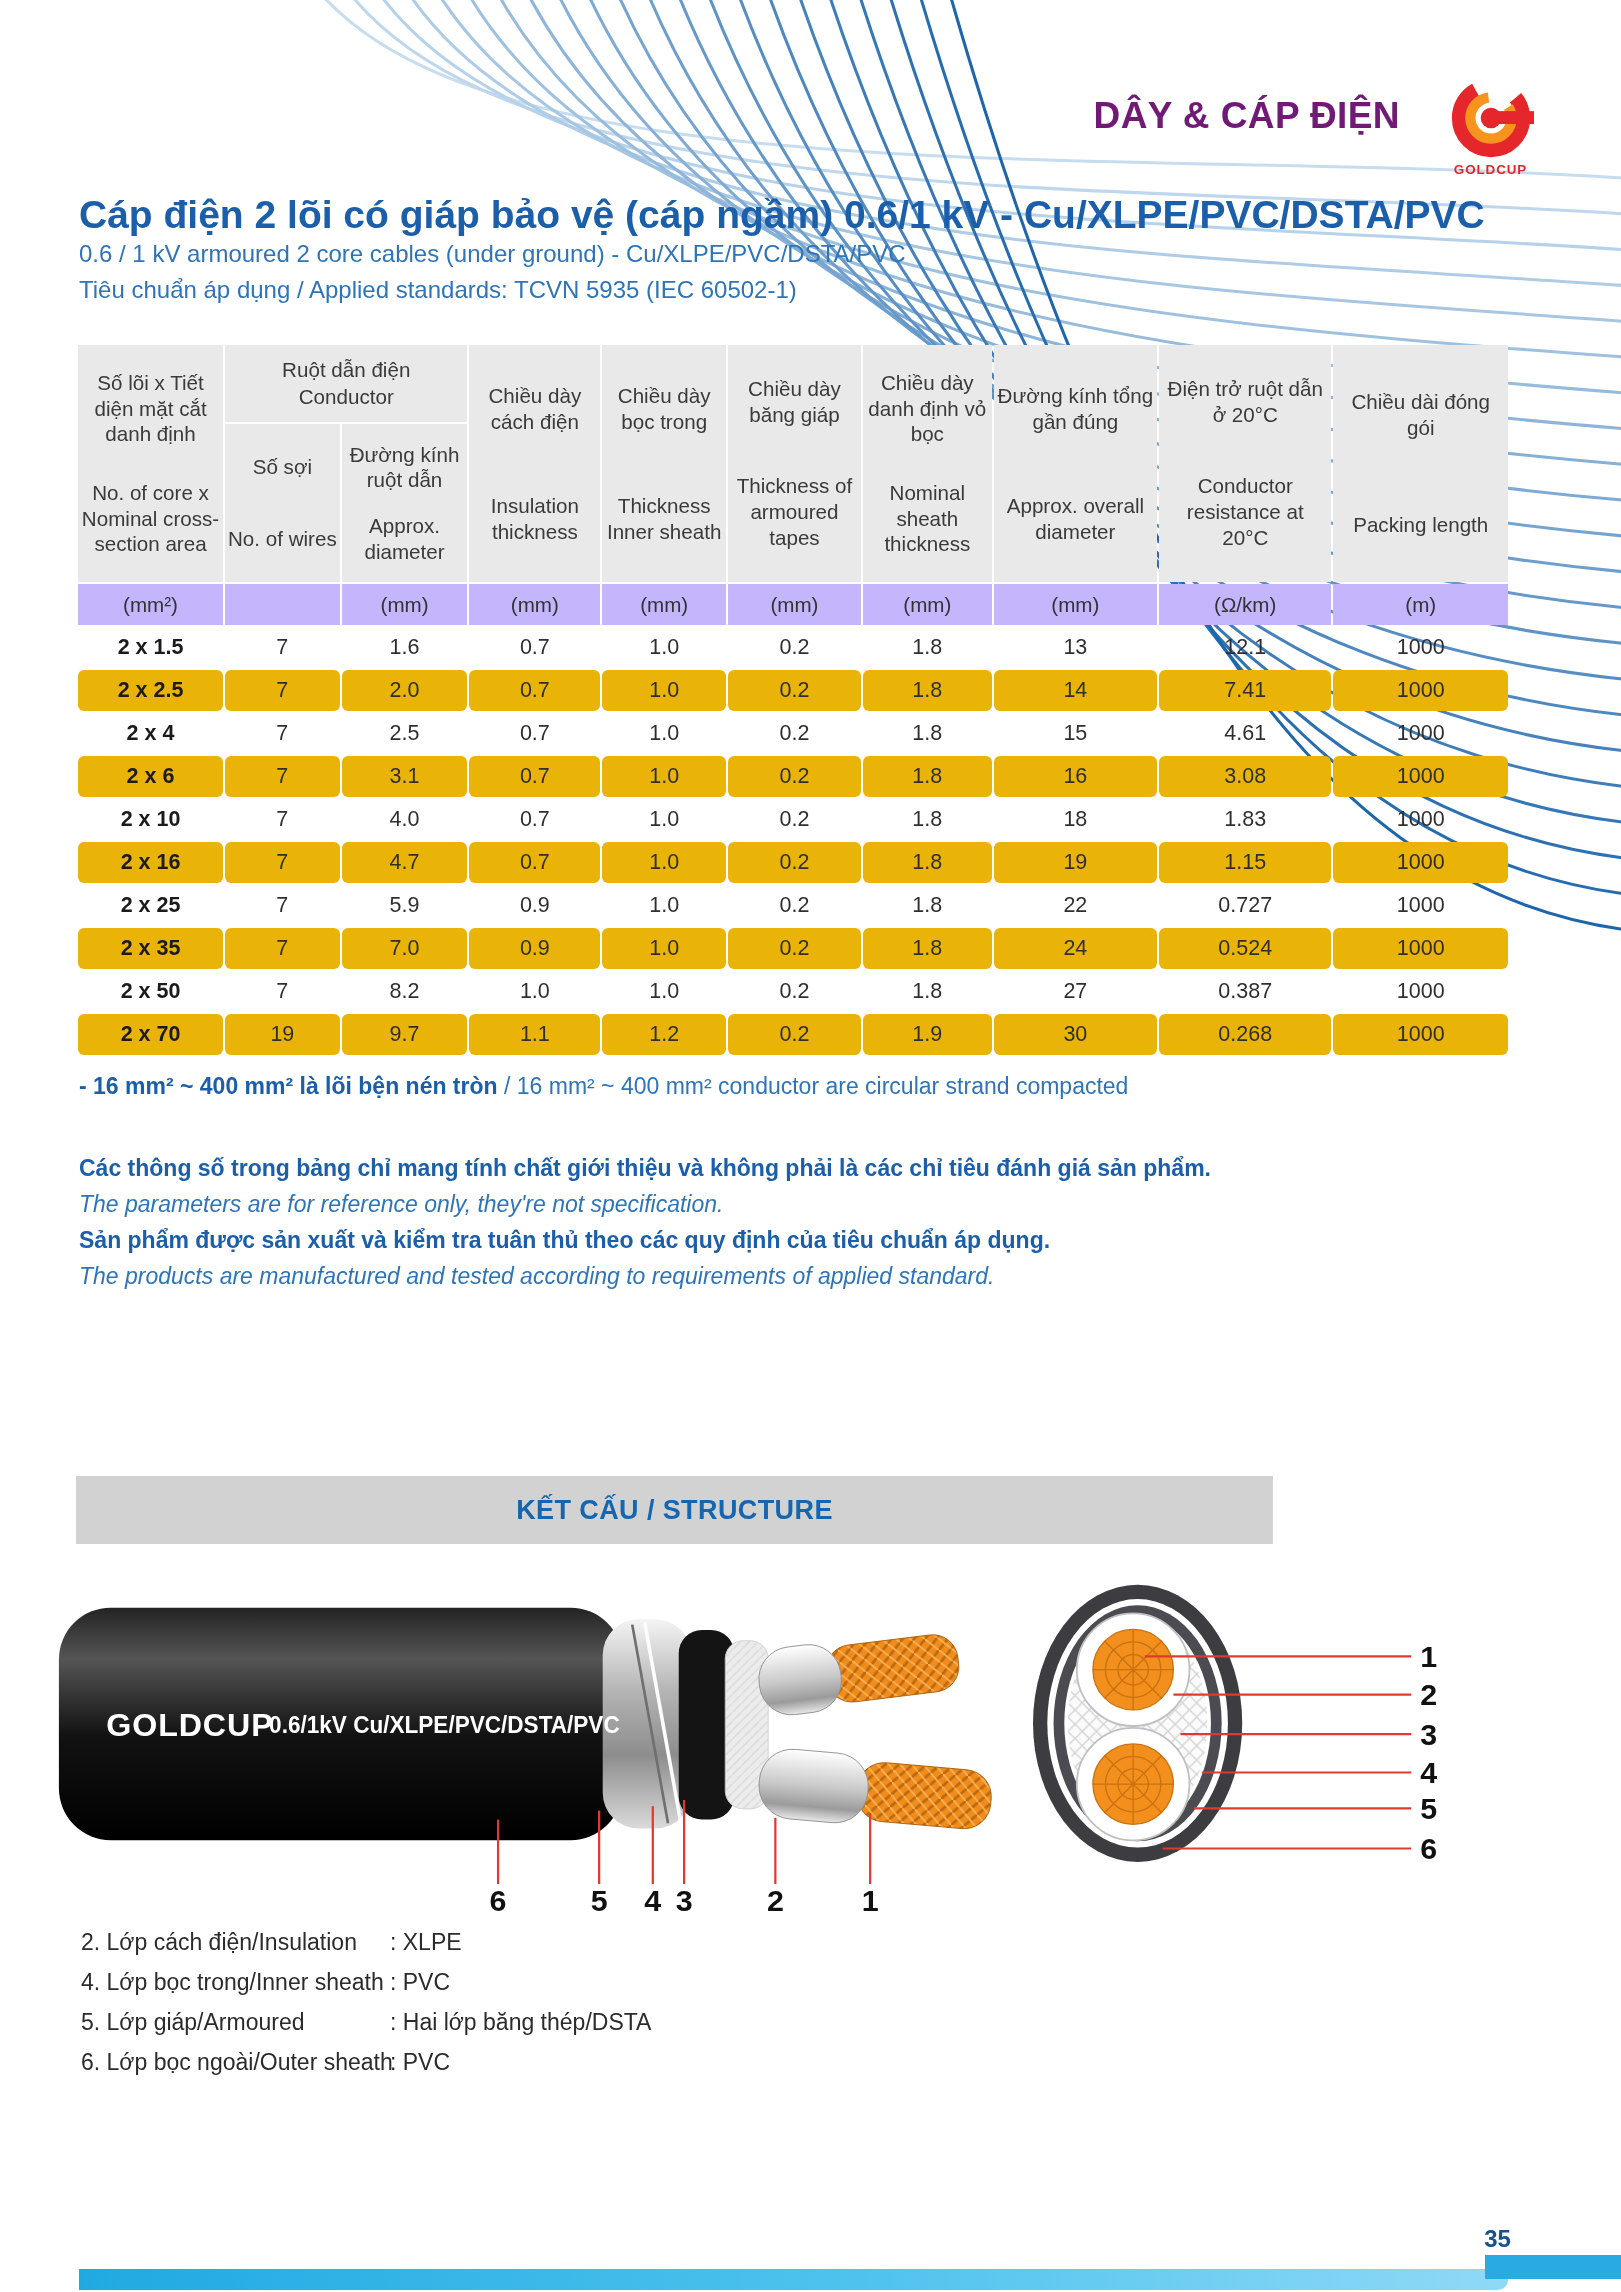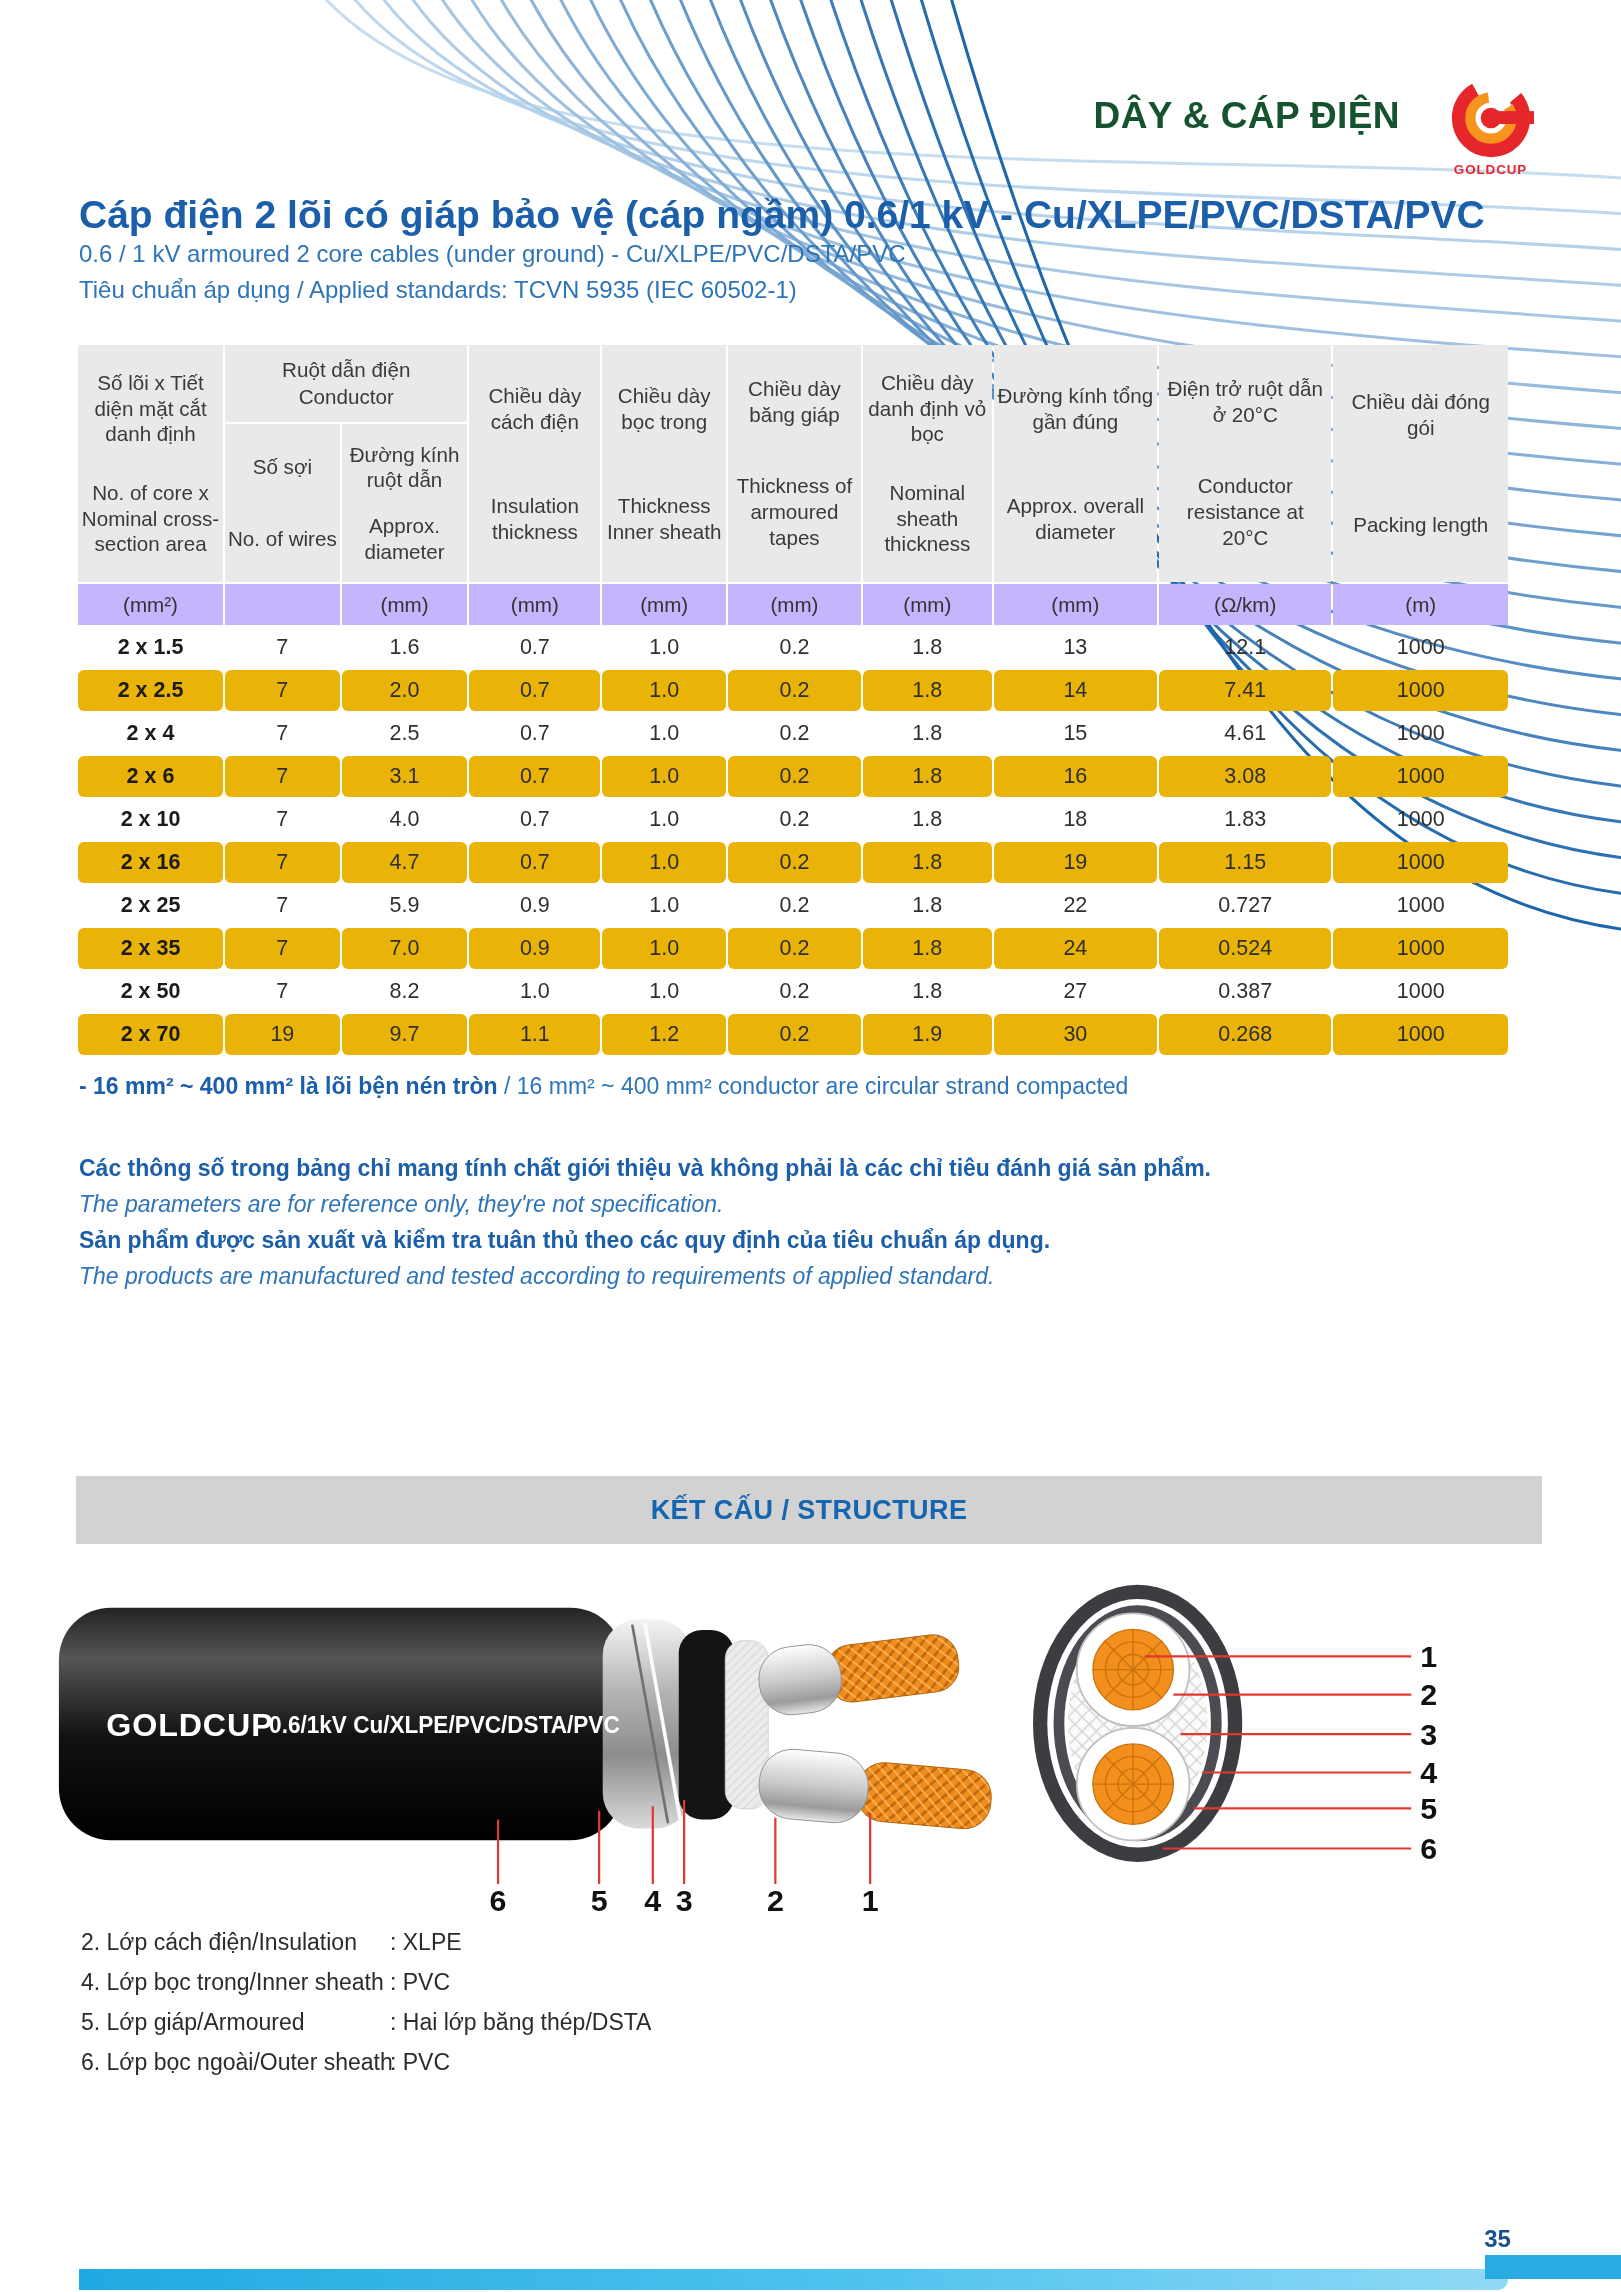--- a/index.html
+++ b/index.html
@@ -5,21 +5,21 @@
   html,body{margin:0;padding:0;}
   body{
     width:1622px;height:2293px;position:relative;background:#ffffff;overflow:hidden;
     font-family:"Liberation Sans","DejaVu Sans",sans-serif;color:#303030;
   }
   .layer{position:absolute;z-index:1;}
   #decor{position:absolute;top:0;left:0;z-index:0;}
 
   
   #section-title{
-    top:95px;right:222px;font-size:37px;font-weight:bold;color:#14532d;letter-spacing:0.4px;
+    top:95px;right:222px;font-size:37px;font-weight:bold;color:#701a75;letter-spacing:0.4px;
   }
   #logo{top:75px;left:1444px;width:93px;text-align:center;}
   #logo .brand-word{font-size:13.4px;font-weight:bold;color:#e5262b;letter-spacing:0.9px;margin-top:-1.8px;}
 
   
   #intro-title{top:193px;left:79px;font-size:39px;font-weight:bold;color:#1b5ea9;}
   #intro-sub{top:240px;left:79px;font-size:24px;color:#2e74b8;}
   #intro-std{top:276px;left:79px;font-size:24px;color:#2e74b8;}
 
   
@@ -42,21 +42,21 @@
   #spec-table tbody td.size{font-weight:bold;color:#1b1b1b;}
 
   
   #strand-note{top:1073px;left:79px;font-size:23px;color:#2e74b8;}
   #strand-note .b{font-weight:bold;color:#1b5ea9;}
   #disclaimers{top:1150px;left:79px;font-size:23px;line-height:36px;}
   #disclaimers .vi{font-weight:bold;color:#1b5ea9;}
   #disclaimers .en{font-style:italic;color:#2e74b8;}
 
   
-  #structure-bar{top:1476px;left:76px;width:1466px;height:68px;background:#d2d2d2;
+  #structure-bar{top:1476px;left:76px;width:1197px;height:68px;background:#d2d2d2;
     display:flex;align-items:center;justify-content:center;}
   #structure-bar span{font-size:27px;font-weight:bold;color:#1565b0;letter-spacing:0.4px;}
   svg text.num{font-family:"Liberation Sans","DejaVu Sans",sans-serif;font-weight:bold;font-size:34px;fill:#111;}
   svg text.cablebrand{font-family:"Liberation Sans","DejaVu Sans",sans-serif;font-weight:bold;font-size:36px;fill:#ffffff;letter-spacing:1px;}
   svg text.cablespec{font-family:"Liberation Sans","DejaVu Sans",sans-serif;font-weight:bold;font-size:26px;fill:#ffffff;}
 
   
   #legend{top:1922px;left:81px;font-size:23px;color:#2b2b2b;}
   .legend-row{display:flex;height:40px;align-items:center;}
   .legend-row .l{width:309px;white-space:nowrap;}

